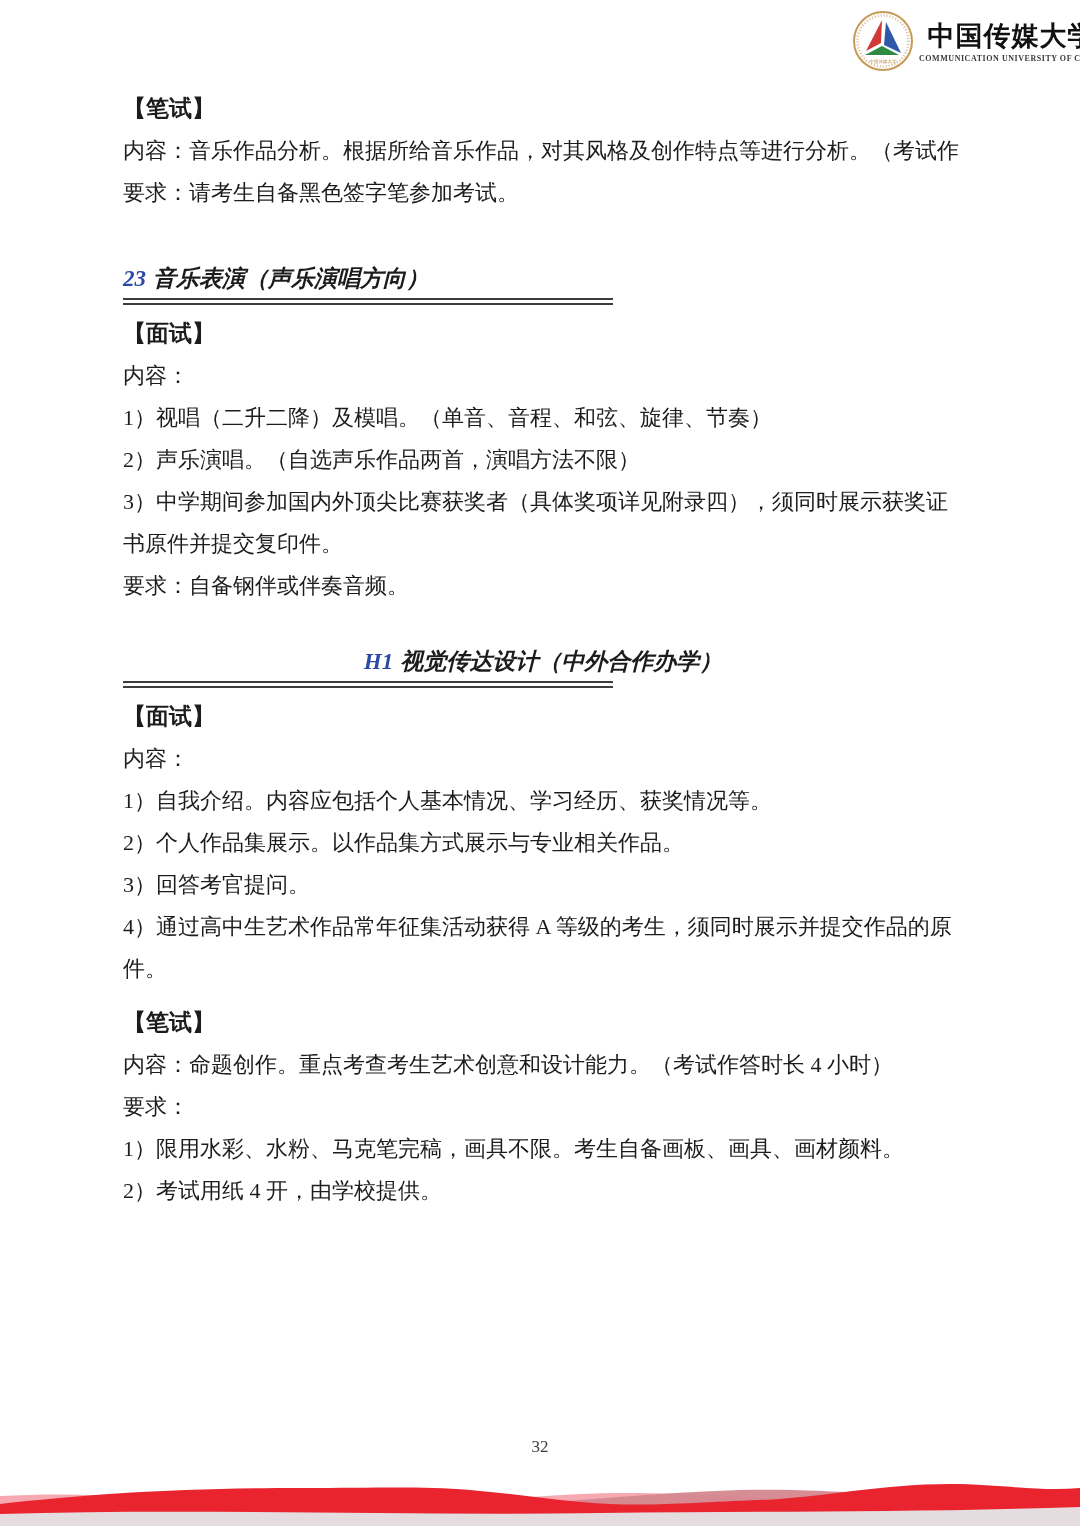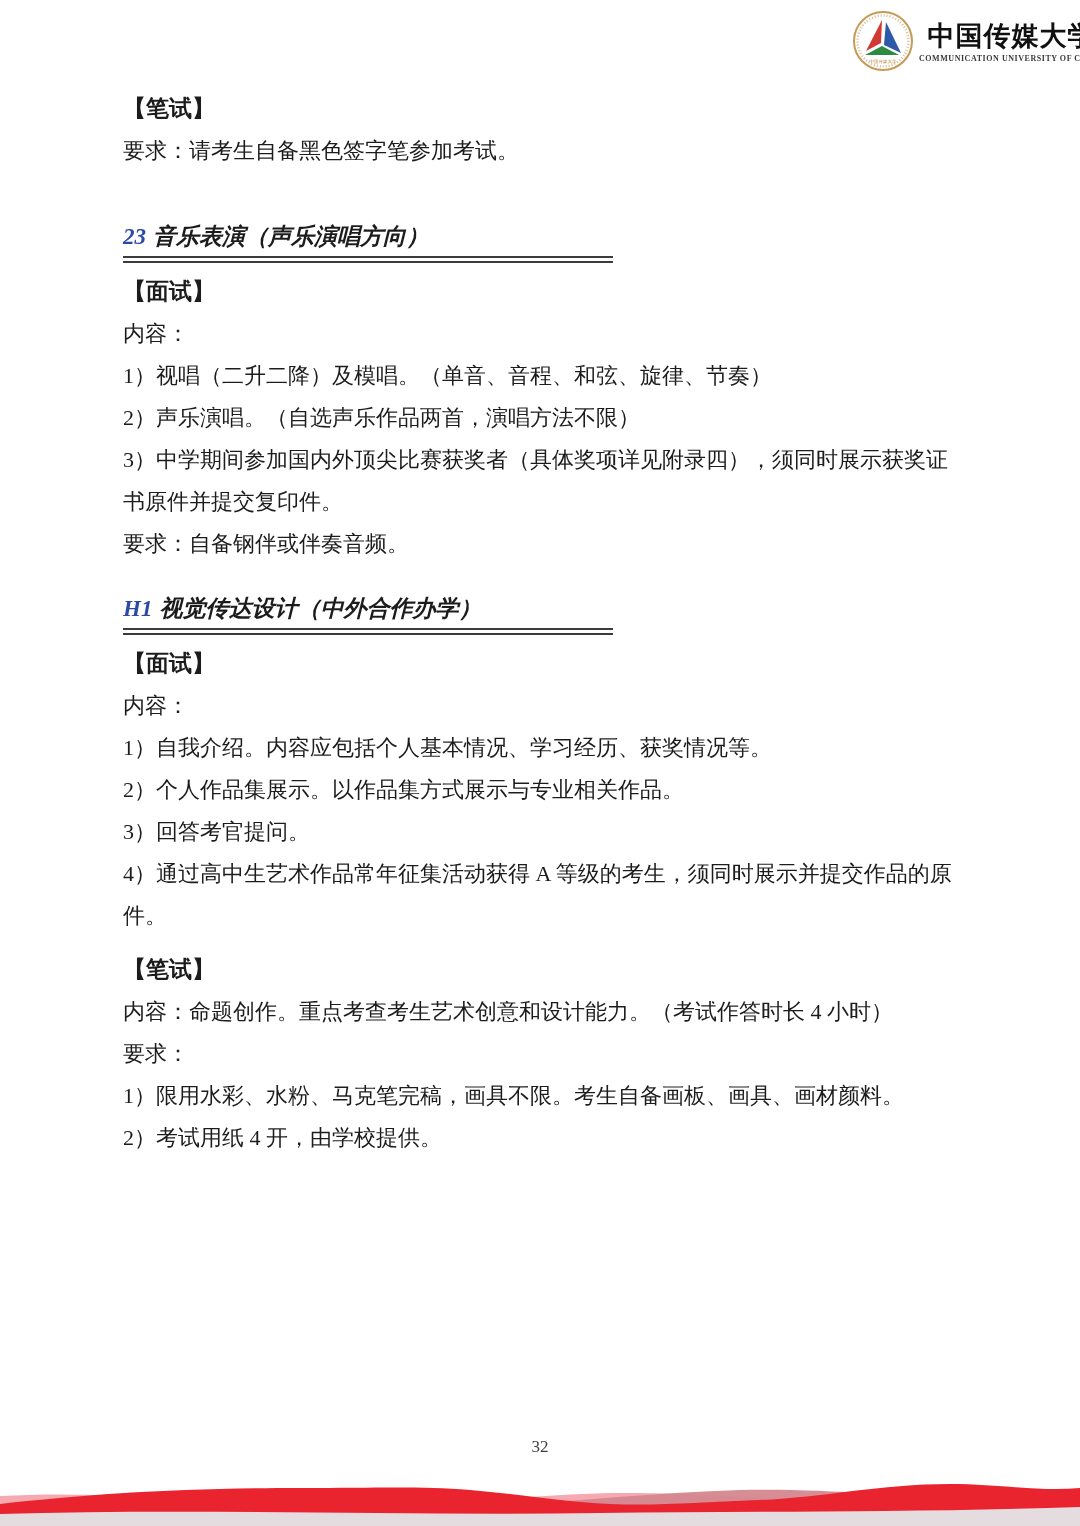--- a/index.html
+++ b/index.html
@@ -11,21 +11,21 @@
   
   .logo { position:absolute; top:10px; left:852px; display:flex; align-items:center; gap:5px; }
   .logo-text { display:flex; flex-direction:column; align-items:center; }
   .logo-cn { font-size:27px; font-weight:bold; letter-spacing:1px; color:#111; line-height:34px; white-space:nowrap; }
   .logo-en { font-size:8px; font-weight:bold; letter-spacing:0.55px; color:#3a3a3a; margin-top:1px; white-space:nowrap; }
   
   .content { position:absolute; left:123px; top:76px; width:840px; font-size:22px; }
   .line { line-height:42px; white-space:nowrap; }
   .lbl  { font-weight:bold; font-size:23px;margin-top:12px; }
   .heading-block { margin-top:48px; }
-  .heading-block.second { margin-top:27px; }
+  .heading-block.second { margin-top:38px;text-align:center; }
   .heading { font-size:23px; font-weight:bold; line-height:34px; white-space:nowrap;font-style:italic; }
   .code { color:#2b4aa5; margin-right:7px; }
   .dline { width:490px; height:3px; border-top:2px solid #3c3c3c; border-bottom:2px solid #3c3c3c; margin-top:2px; }
   .after-heading { margin-top:8px; }
   
   .page-num { position:absolute; left:0; right:0; top:1437px; text-align:center; font-size:17px; color:#404040; }
   .wave { position:absolute; left:0; bottom:0; width:1080px; height:46px; }
 </style>
 </head>
 <body>
@@ -43,20 +43,21 @@
     </svg>
     <div class="logo-text">
       <div class="logo-cn">中国传媒大学</div>
       <div class="logo-en">COMMUNICATION UNIVERSITY OF CHINA</div>
     </div>
   </header>
 
   <main class="content">
 
     <div class="line lbl">【笔试】</div>
+    <div class="line">内容：音乐作品分析。根据所给音乐作品，对其风格及创作特点等进行分析。（考试作</div>
     <div class="line">要求：请考生自备黑色签字笔参加考试。</div>
 
     <div class="heading-block">
       <div class="heading"><span class="code">23</span><span>音乐表演（声乐演唱方向）</span></div>
       <div class="dline"></div>
     </div>
     <div class="line lbl after-heading">【面试】</div>
     <div class="line">内容：</div>
     <div class="line">1）视唱（二升二降）及模唱。（单音、音程、和弦、旋律、节奏）</div>
     <div class="line">2）声乐演唱。（自选声乐作品两首，演唱方法不限）</div>

